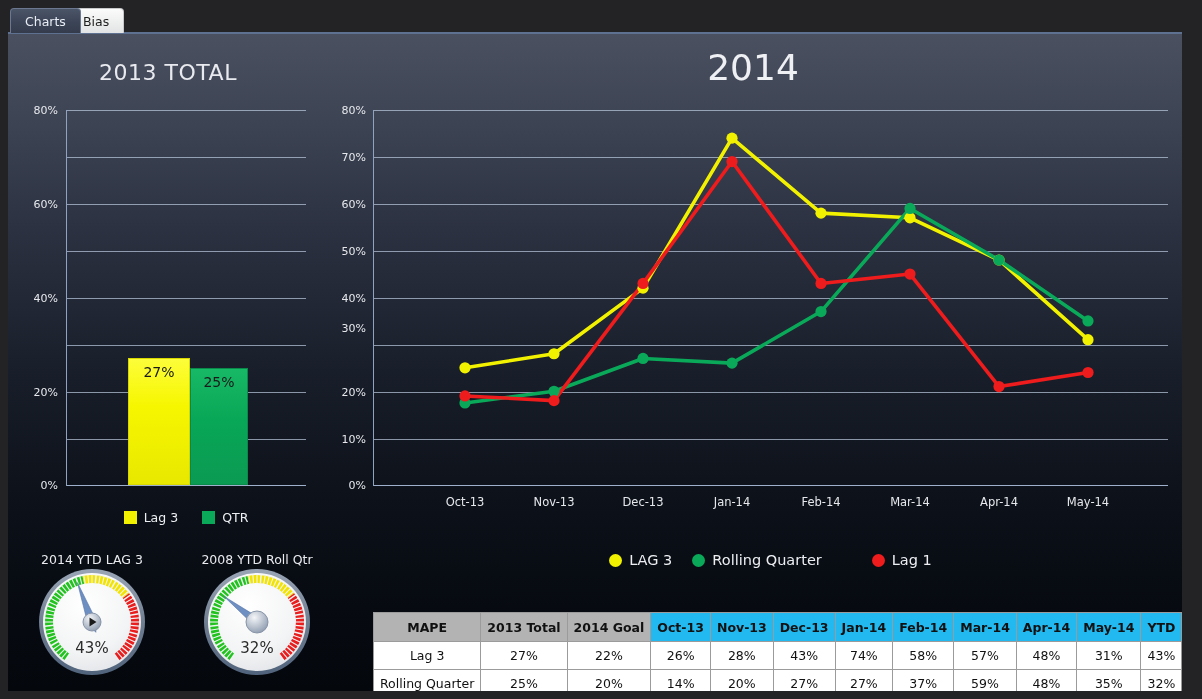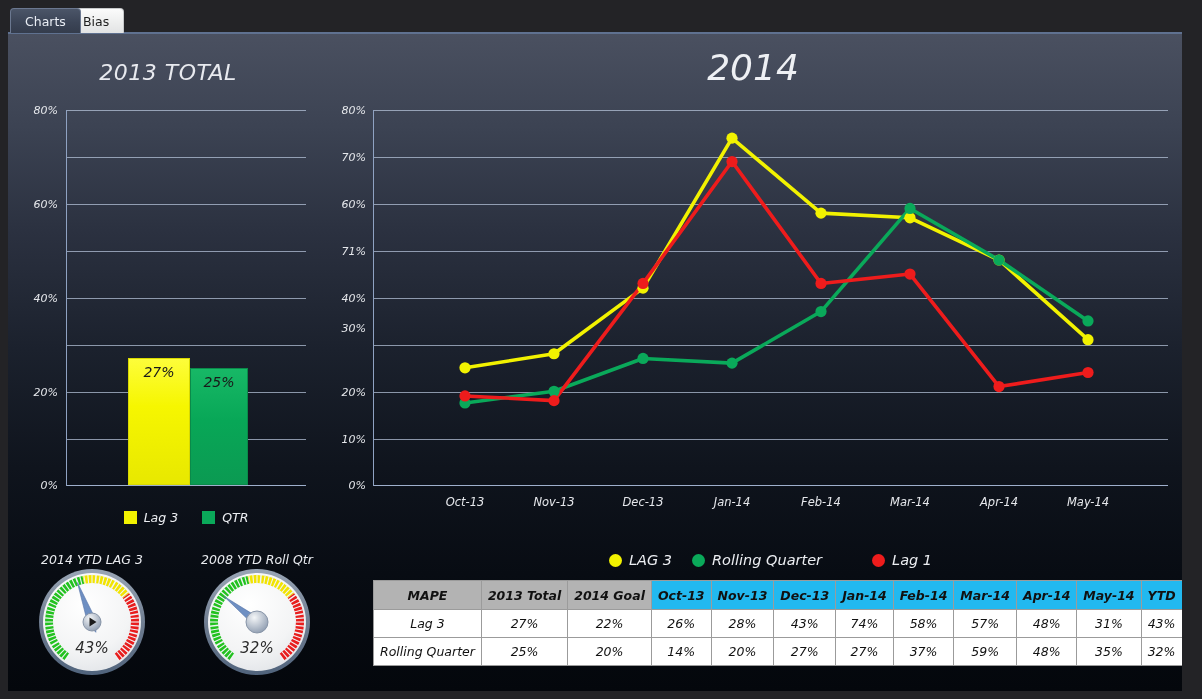--- a/index.html
+++ b/index.html
@@ -57,21 +57,20 @@
     background: linear-gradient(to bottom,
         #4a5060 0%,
         #3c4353 14%,
         #2b3140 30%,
         #1b212d 48%,
         #0f141d 66%,
         #080c13 82%,
         #04070c 100%);
     border-top: 2px solid #5f7190;
     overflow: hidden;
-    font-style: italic;
   }
 
   
   .chart-title-left {
     position: absolute; left: 40px; top: 26px;
     width: 240px; text-align: center;
     color: #e8eaef; font-size: 22px; font-weight: 400;
     letter-spacing: 0.5px;
   }
   .chart-title-main {
@@ -154,21 +153,21 @@
   .gauge-block { position: absolute; width: 148px; }
   .gauge-caption {
     color: #e9ebef; font-size: 12.5px; text-align: center;
     width: 148px;
   }
   .gauge-svg { display: block; margin: 0 auto; }
 
   
   #mape-table {
     position: absolute;
-    left: 365px; top: 546px;
+    left: 365px; top: 578px;
     border-collapse: collapse;
     background: #ffffff;
     font-size: 12.5px;
     color: #111;
   }
   #mape-table th, #mape-table td {
     border: 1px solid #9b9b9b;
     text-align: center;
     height: 28px;
     padding: 0 6px;
@@ -248,21 +247,21 @@
       <div class="gridline" style="left:365px; top:264px; width:795px;"></div>
       <div class="gridline" style="left:365px; top:311px; width:795px;"></div>
       <div class="gridline" style="left:365px; top:358px; width:795px;"></div>
       <div class="gridline" style="left:365px; top:405px; width:795px;"></div>
       <div class="axis-line-h" style="left:365px; top:451px; width:795px;"></div>
       <div class="axis-line-v" style="left:365px; top:76px; height:376px;"></div>
 
       <div class="axis-label" style="left:312px; top:70px;  width:46px;">80%</div>
       <div class="axis-label" style="left:312px; top:117px; width:46px;">70%</div>
       <div class="axis-label" style="left:312px; top:164px; width:46px;">60%</div>
-      <div class="axis-label" style="left:312px; top:211px; width:46px;">71%</div>
+      <div class="axis-label" style="left:312px; top:211px; width:46px;">50%</div>
       <div class="axis-label" style="left:312px; top:258px; width:46px;">40%</div>
       <div class="axis-label" style="left:312px; top:288px; width:46px;">30%</div>
       <div class="axis-label" style="left:312px; top:352px; width:46px;">20%</div>
       <div class="axis-label" style="left:312px; top:399px; width:46px;">10%</div>
       <div class="axis-label" style="left:312px; top:445px; width:46px;">0%</div>
 
       <div class="xtick-label" style="left:407px; top:461px; width:100px;">Oct-13</div>
       <div class="xtick-label" style="left:496px; top:461px; width:100px;">Nov-13</div>
       <div class="xtick-label" style="left:585px; top:461px; width:100px;">Dec-13</div>
       <div class="xtick-label" style="left:674px; top:461px; width:100px;">Jan-14</div>

